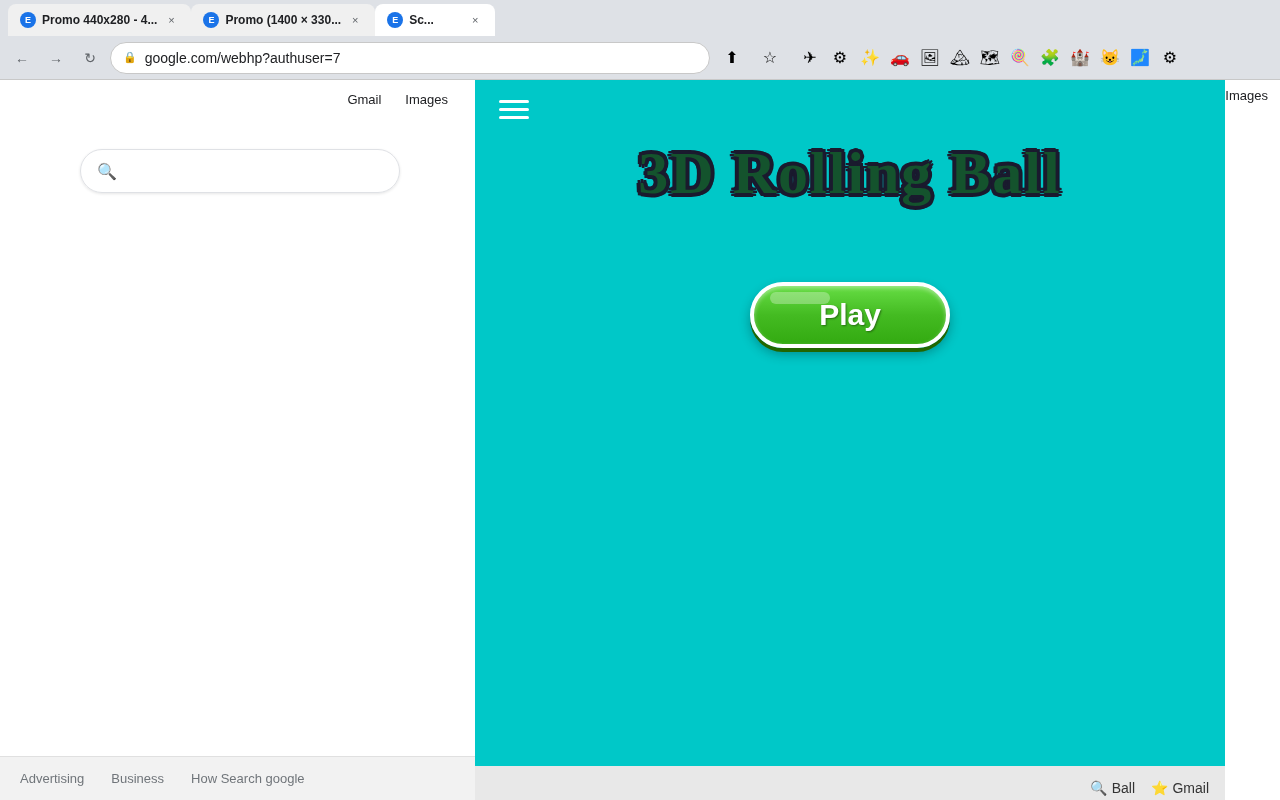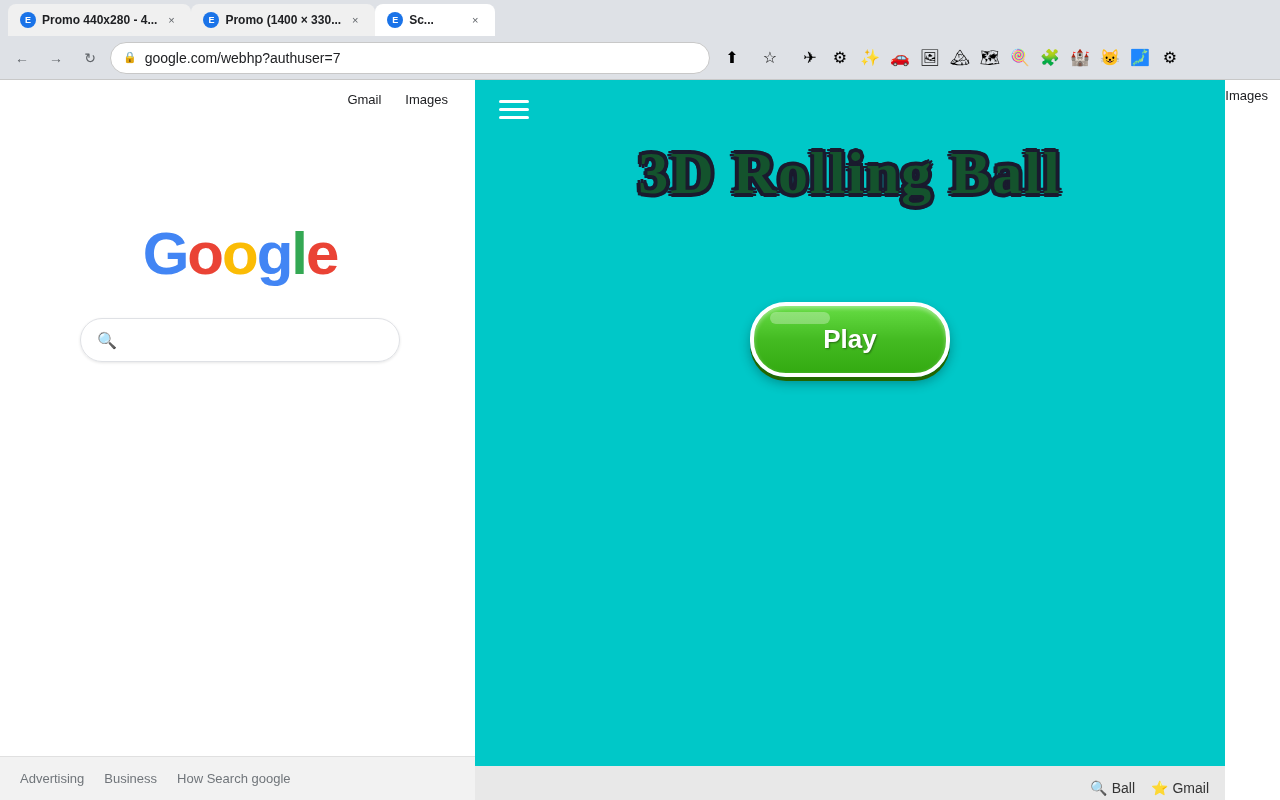--- a/index.html
+++ b/index.html
@@ -206,21 +206,21 @@
       position: absolute;
       bottom: 0;
       width: 100%;
       background: #f2f2f2;
       border-top: 1px solid #e0e0e0;
       padding: 14px 20px;
     }
 
     .footer-links {
       display: flex;
-      gap: 20px;
+      gap: 27px;
     }
 
     .footer-link {
       font-size: 13px;
       color: #70757a;
       cursor: pointer;
     }
 
     
     .game-overlay {
@@ -269,32 +269,32 @@
         -4px 0 0 #1a1a2e,
         4px 0 0 #1a1a2e,
         0 -4px 0 #1a1a2e,
         0 4px 0 #1a1a2e;
       letter-spacing: 2px;
       text-align: center;
       line-height: 1.1;
     }
 
     .play-button {
-      margin-top: 96px;
+      margin-top: 76px;
       width: 200px;
-      height: 75px;
+      height: 66px;
       background: linear-gradient(180deg, #66dd44 0%, #44bb22 50%, #33aa11 100%);
       border: 4px solid white;
       border-radius: 36px;
       box-shadow:
         0 4px 0 #226600,
         0 6px 12px rgba(0,0,0,0.3),
         inset 0 2px 4px rgba(255,255,255,0.4);
       cursor: pointer;
-      font-size: 26px;
+      font-size: 30px;
       font-weight: 900;
       color: white;
       text-shadow: 1px 1px 2px rgba(0,0,0,0.4);
       font-family: Arial, sans-serif;
       display: flex;
       align-items: center;
       justify-content: center;
       position: relative;
     }
 
@@ -394,23 +394,20 @@
 </div>
 
 <div class="content-area">
 
   <div class="google-page">
     <div class="google-header">
       <span class="google-header-link">Gmail</span>
       <span class="google-header-link">Images</span>
     </div>
 
-    <div class="google-logo-area">
-      <span class="google-logo-g">G</span><span class="google-logo-o1">o</span><span class="google-logo-o2">o</span><span class="google-logo-g2">g</span><span class="google-logo-l">l</span><span class="google-logo-e">e</span>
-    </div>
 
     <div class="google-search-box">
       <span class="search-icon-inner">🔍</span>
       <span class="search-input-fake"></span>
     </div>
 
     <div class="google-footer">
       <div class="footer-links">
         <span class="footer-link">Advertising</span>
         <span class="footer-link">Business</span>

